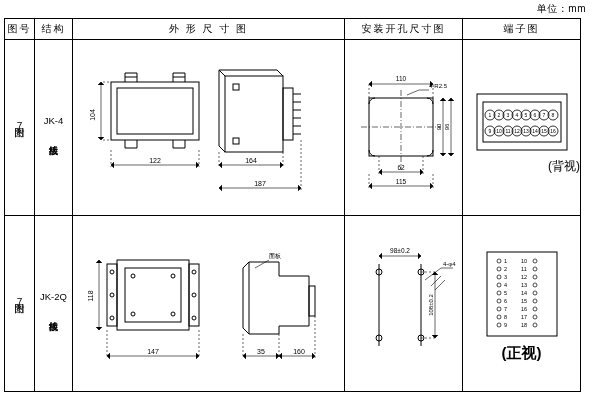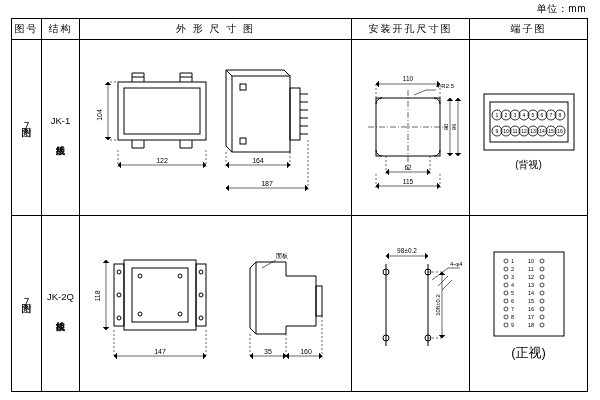--- a/index.html
+++ b/index.html
@@ -23,21 +23,21 @@
   }
   .unit-label {
     position: absolute;
     right: 14px;
     top: 2px;
     font-size: 10px;
     letter-spacing: 0.5px;
   }
   table.main {
     position: absolute;
-    left: 11px;
+    left: 4px;
     top: 18px;
     width: 476px;
     height: 372px;
     border-collapse: collapse;
     table-layout: fixed;
   }
   table.main td, table.main th {
     border: 1px solid #000;
     padding: 0;
     vertical-align: middle;
@@ -99,21 +99,21 @@
     <tbody>
 
       <tr class="row-body">
         <td>
           <div class="vtext">
             <span style="writing-mode:vertical-rl; text-orientation:upright; display:inline-block;">附图7</span>
           </div>
         </td>
         <td>
           <div class="struct-text">
-            <div class="struct-name">JK-1</div>
+            <div class="struct-name">JK-4</div>
             <div style="margin-top:2px;">
               <span style="writing-mode:vertical-rl; text-orientation:upright; display:inline-block; line-height:12px;">板后接线</span>
             </div>
           </div>
         </td>
 
         <td>
           <div class="drawbox">
             <svg width="272" height="174" viewBox="0 0 272 174">
               <g stroke="#000" fill="none" stroke-width="1">
@@ -275,21 +275,21 @@
                 <text x="27" y="93">9</text>
                   <text x="36" y="93">10</text>
                   <text x="45" y="93">11</text>
                 <text x="54" y="93">12</text>
                   <text x="63" y="93">13</text>
                   <text x="72" y="93">14</text>
                 <text x="81" y="93">15</text>
                   <text x="90" y="93">16</text>
               </g>
             </svg>
-            <div style="position:absolute; left:0; right:0; top:118px; text-align:center; font-size:10px;">(背视)</div>
+            <div style="position:absolute; left:0; right:0; top:118px; text-align:right; font-size:12px;">(背视)</div>
           </div>
         </td>
       </tr>
 
       <tr class="row-body">
         <td>
           <div class="vtext">
             <span style="writing-mode:vertical-rl; text-orientation:upright; display:inline-block;">附图7</span>
           </div>
         </td>
@@ -444,20 +444,20 @@
                   <text x="58" y="55">11</text>
                   <text x="58" y="63">12</text>
                 <text x="58" y="71">13</text>
                   <text x="58" y="79">14</text>
                   <text x="58" y="87">15</text>
                 <text x="58" y="95">16</text>
                   <text x="58" y="103">17</text>
                   <text x="58" y="111">18</text>
               </g>
             </svg>
-            <div style="position:absolute; left:0; right:0; top:128px; text-align:center; font-size:13px;">(正视)</div>
+            <div style="position:absolute; left:0; right:0; top:128px; text-align:center; font-size:15px;font-weight:bold;">(正视)</div>
           </div>
         </td>
       </tr>
 
     </tbody>
   </table>
 </div>
 
 </body></html>

